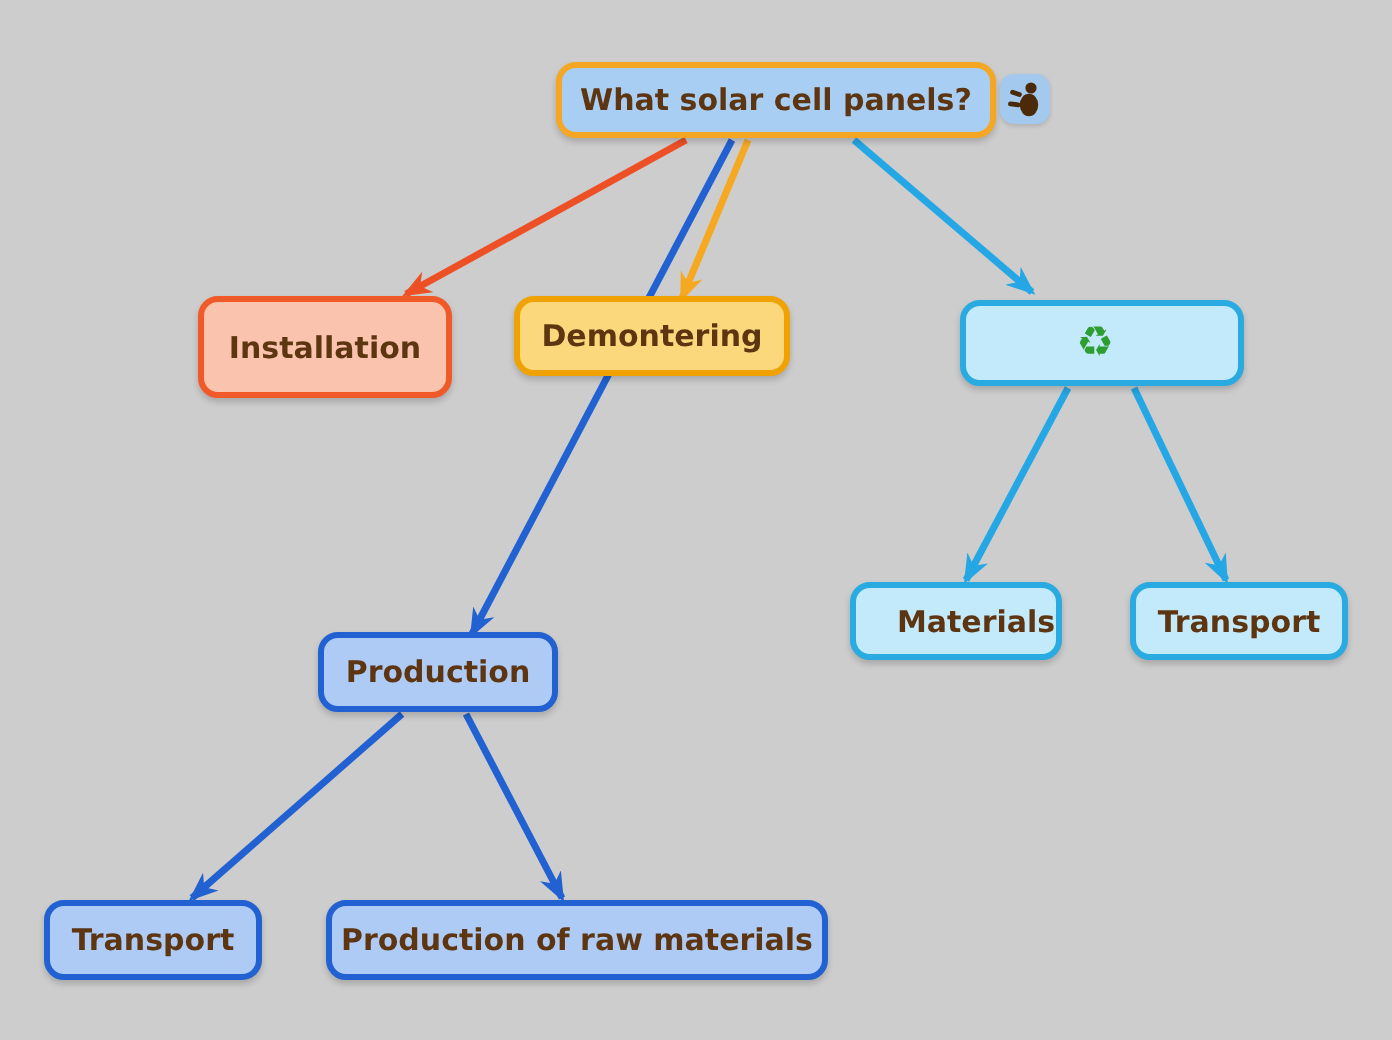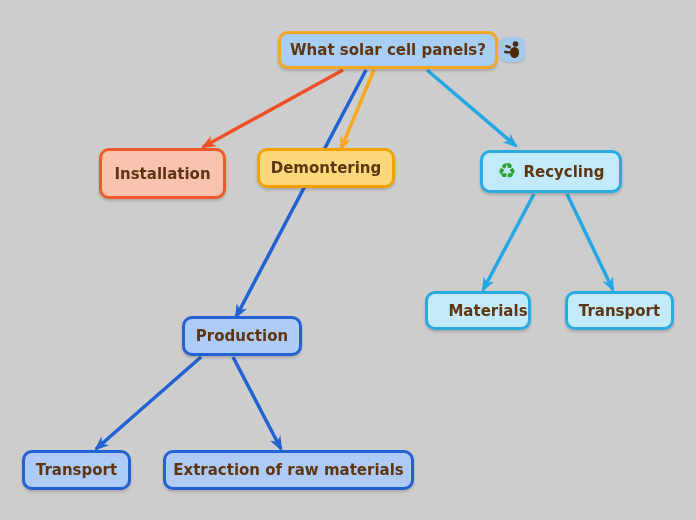--- a/index.html
+++ b/index.html
@@ -55,21 +55,21 @@
     justify-content: center;
     box-shadow: 0 1px 2px rgba(0,0,0,0.15);
   }
   
   #node-root        { left: 278px; top: 31px;  width: 220px; height: 38px; }
   #node-installation{ left: 99px;  top: 148px; width: 127px; height: 51px; }
   #node-demontering { left: 257px; top: 148px; width: 138px; height: 40px; text-align: center; }
   #node-recycling   { left: 480px; top: 150px; width: 142px; height: 43px; }
   #node-materials   { left: 425px; top: 291px; width: 106px; height: 39px; }
   #node-transport-r { left: 565px; top: 291px; width: 109px; height: 39px; }
-  #node-production  { left: 159px; top: 316px; width: 120px; height: 40px; margin-left: 23px; }
+  #node-production  { left: 159px; top: 316px; width: 120px; height: 40px; }
   #node-transport-b { left: 22px;  top: 450px; width: 109px; height: 40px; }
   #node-extraction  { left: 163px; top: 450px; width: 251px; height: 40px; }
 </style>
 </head>
 <body>
 
 <div class="stage">
 
   <svg class="edge-layer" viewBox="0 0 696 520">
     <defs>
@@ -115,36 +115,35 @@
   <div class="node" id="node-installation" style="background-color: rgb(249, 195, 174); border-color: rgb(240, 90, 40); color: rgb(93, 53, 17);">
     <span class="label">Installation</span>
   </div>
 
   <div class="node" id="node-demontering" style="background-color: rgb(251, 216, 124); border-color: rgb(240, 162, 2); color: rgb(93, 53, 17);">
     <span class="label">Demontering</span>
   </div>
 
   <div class="node" id="node-recycling" style="background-color: rgb(194, 234, 251); border-color: rgb(41, 171, 226); color: rgb(93, 53, 17);">
     <span class="node-icon" style="color: rgb(46, 158, 48);">♻</span>
-    <span class="label">Recycling</span>
   </div>
 
   <div class="node" id="node-materials" style="background-color: rgb(194, 234, 251); border-color: rgb(41, 171, 226); color: rgb(93, 53, 17); padding-left: 20px;">
     <span class="label">Materials</span>
   </div>
 
   <div class="node" id="node-transport-r" style="background-color: rgb(194, 234, 251); border-color: rgb(41, 171, 226); color: rgb(93, 53, 17);">
     <span class="label">Transport</span>
   </div>
 
   <div class="node" id="node-production" style="background-color: rgb(174, 203, 245); border-color: rgb(33, 97, 209); color: rgb(93, 53, 17);">
     <span class="label">Production</span>
   </div>
 
   <div class="node" id="node-transport-b" style="background-color: rgb(174, 203, 245); border-color: rgb(33, 97, 209); color: rgb(93, 53, 17);">
     <span class="label">Transport</span>
   </div>
 
   <div class="node" id="node-extraction" style="background-color: rgb(174, 203, 245); border-color: rgb(33, 97, 209); color: rgb(93, 53, 17);">
-    <span class="label">Extraction of raw materials</span>
+    <span class="label">Production of raw materials</span>
   </div>
 
 </div>
 
 </body></html>

